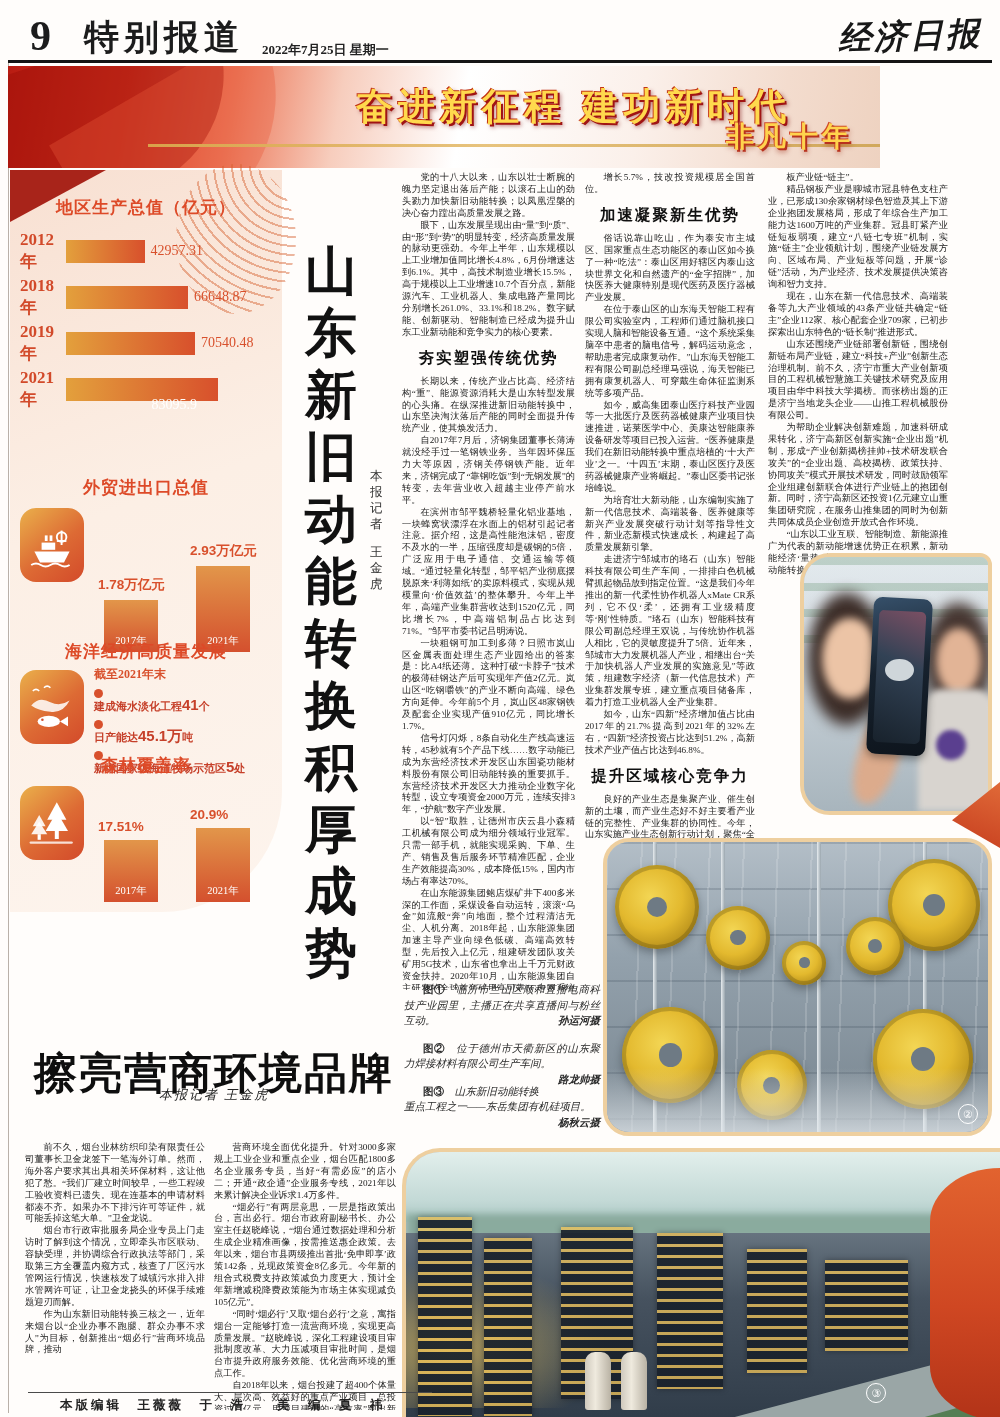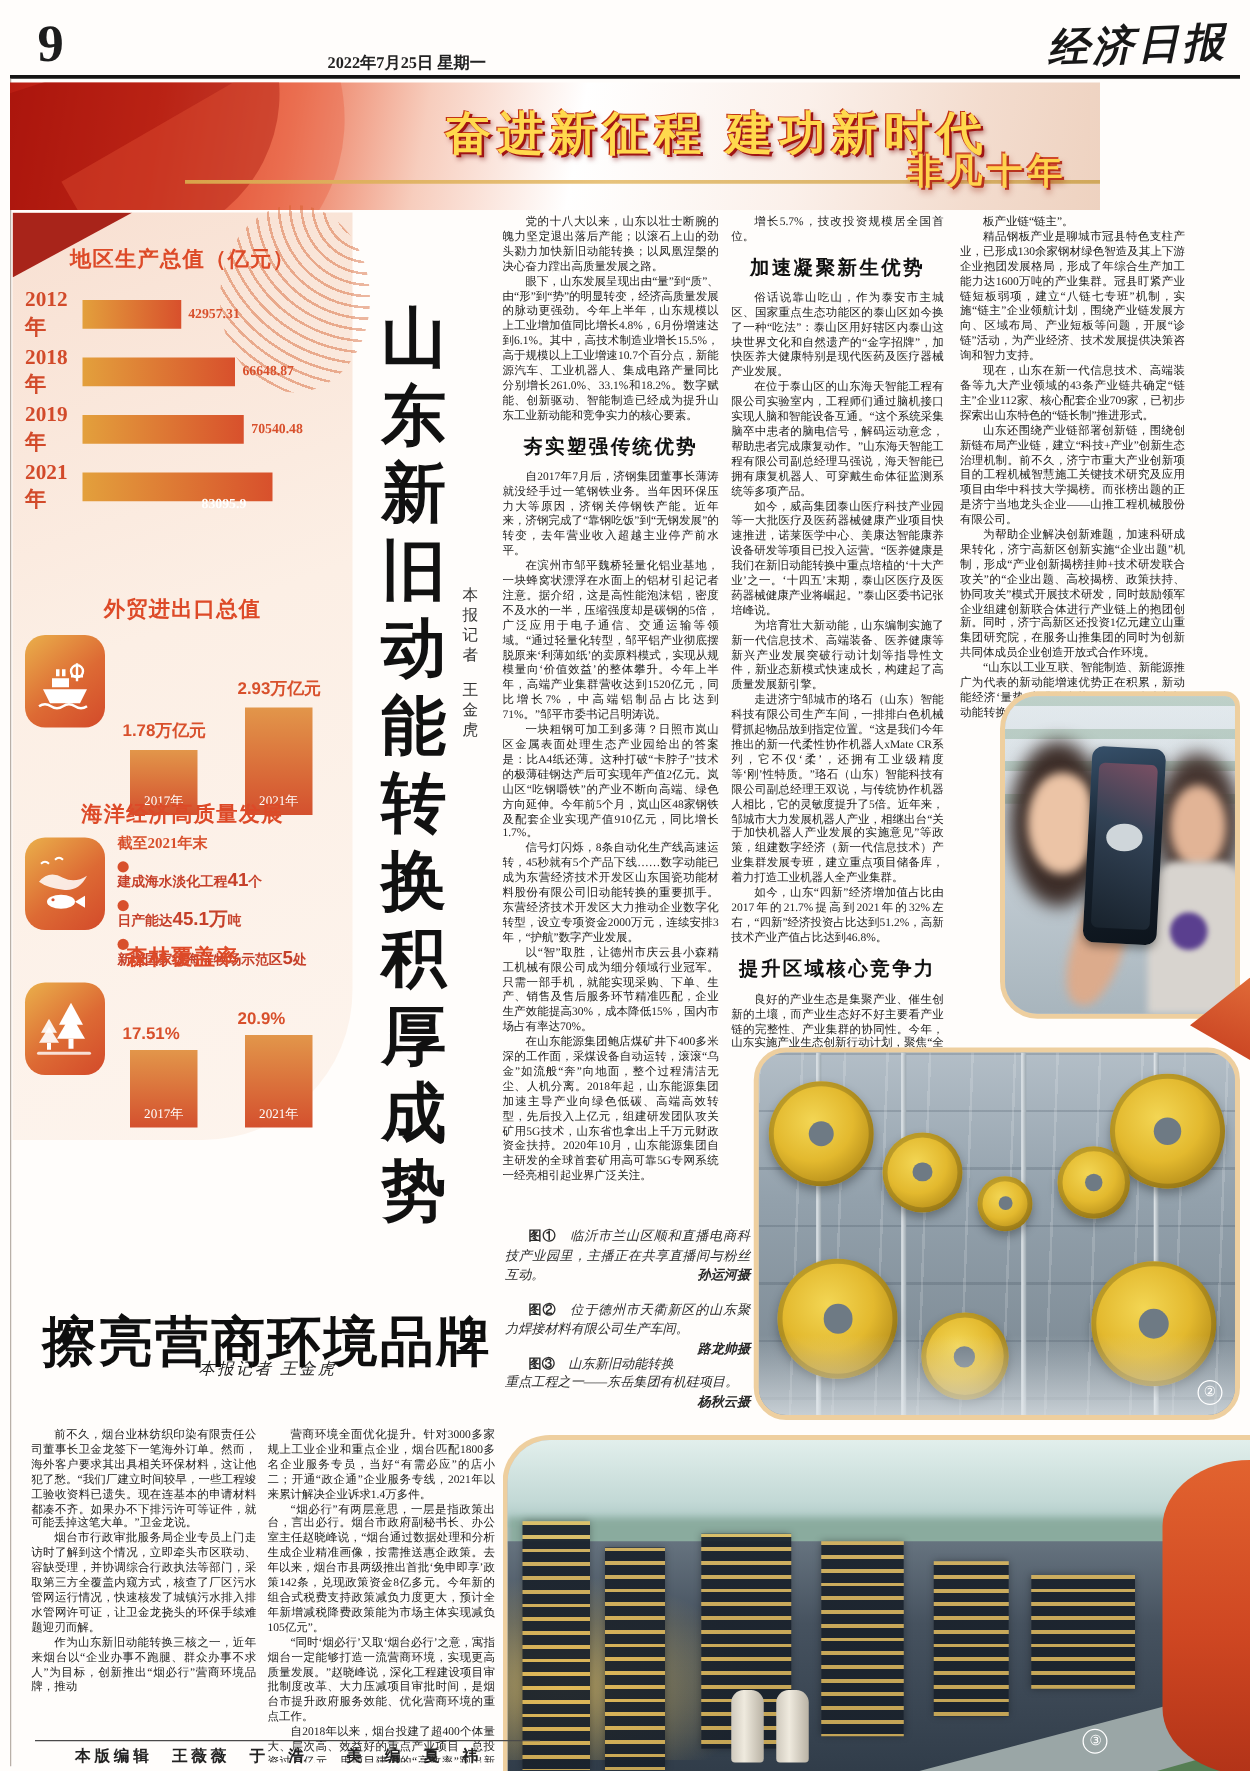--- a/index.html
+++ b/index.html
@@ -35,21 +35,21 @@
   .panel .wedge{position:absolute;left:0;top:0;width:96px;height:52px;background:#a8241a;
     -webkit-clip-path:polygon(0 0,100% 0,0 100%);clip-path:polygon(0 0,100% 0,0 100%);}
   .panel .swirl{position:absolute;right:-14px;top:-6px;width:120px;height:150px;border-radius:50%;
     background:repeating-radial-gradient(circle at 100% 0,rgba(213,95,45,.45) 0 2px,transparent 2px 9px);}
   .ititle{position:absolute;left:0;width:100%;text-align:center;font-family:"Liberation Sans",sans-serif;
     font-weight:900;font-size:17px;color:#dd4a28;letter-spacing:1px;}
   .gdp-rows{position:absolute;left:10px;top:58px;width:252px;}
   .gdp-row{display:flex;align-items:center;height:46px;}
   .gdp-year{width:46px;font-size:17px;color:#d24a2a;font-weight:bold;flex:none;}
   .gdp-bar{height:23px;background:linear-gradient(90deg,#e3a03c,#d8502c);flex:none;position:relative;}
-  .gdp-val{margin-left:6px;font-size:11px;font-weight:bold;color:#d8502c;white-space:nowrap;}
+  .gdp-val{margin-left:6px;font-size:14px;font-weight:normal;color:#d8502c;white-space:nowrap;}
   .gdp-val.inside{position:absolute;right:5px;top:3px;margin:16px;color:#fff;}
   .icon-tile{position:absolute;left:10px;width:64px;height:74px;border-radius:16px;
     background:linear-gradient(140deg,#eab04b 0%,#dd6a34 55%,#d34a2a 100%);
     display:flex;align-items:center;justify-content:center;}
   .vbar-area{position:absolute;}
   .vbar{position:absolute;bottom:0;width:54px;background:linear-gradient(180deg,#e2964a,#d4502e);}
   .vbar .vyear{position:absolute;bottom:4px;width:100%;text-align:center;color:#fff;font-size:10.5px;}
   .vbar-label{position:absolute;font-size:13.5px;font-weight:900;color:#d8502c;white-space:nowrap;
     font-family:"Liberation Sans",sans-serif;}
   .marine-sub{font-size:12px;font-weight:bold;color:#d8502c;margin-bottom:6px;}
@@ -139,20 +139,21 @@
   #bcol2{left:214px;top:1118px;width:182px;height:268px;}
   .footer-rule{position:absolute;left:28px;top:1392px;width:404px;height:1px;background:#4a4a4a;}
   .footer-editors{position:absolute;left:60px;top:1397px;font-size:12.5px;font-weight:bold;letter-spacing:3px;color:#222;}
 </style>
 </head>
 <body>
 
 <div id="page">
 
   <div class="pagenum">9</div>
+  <div class="section-title">特别报道</div>
   <div class="edition-date">2022年7月25日  星期一</div>
   <div class="masthead">经济日报</div>
   <div class="header-rule"></div>
   <div class="left-rule"></div>
 
   <div class="banner">
     <div class="flag1"></div>
     <div class="flag2"></div>
     <div class="gold-line"></div>
     <div class="banner-slogan">奋进新征程  建功新时代</div>
@@ -287,20 +288,21 @@
       <div class="vgap"></div>
       <div class="vchar">王</div>
       <div class="vchar">金</div>
       <div class="vchar">虎</div>
     </div>
 
   <div class="col" id="col2">
       <div class="para">党的十八大以来，山东以壮士断腕的魄力坚定退出落后产能；以滚石上山的劲头勠力加快新旧动能转换；以凤凰涅槃的决心奋力蹚出高质量发展之路。</div>
       <div class="para">眼下，山东发展呈现出由“量”到“质”、由“形”到“势”的明显转变，经济高质量发展的脉动更强劲。今年上半年，山东规模以上工业增加值同比增长4.8%，6月份增速达到6.1%。其中，高技术制造业增长15.5%，高于规模以上工业增速10.7个百分点，新能源汽车、工业机器人、集成电路产量同比分别增长261.0%、33.1%和18.2%。数字赋能、创新驱动、智能制造已经成为提升山东工业新动能和竞争实力的核心要素。</div>
       <div class="subhead">夯实塑强传统优势</div>
+      <div class="para">长期以来，传统产业占比高、经济结构“重”、能源资源消耗大是山东转型发展的心头痛。在纵深推进新旧动能转换中，山东坚决淘汰落后产能的同时全面提升传统产业，使其焕发活力。</div>
       <div class="para">自2017年7月后，济钢集团董事长薄涛就没经手过一笔钢铁业务。当年因环保压力大等原因，济钢关停钢铁产能。近年来，济钢完成了“靠钢吃饭”到“无钢发展”的转变，去年营业收入超越主业停产前水平。</div>
       <div class="para">在滨州市邹平魏桥轻量化铝业基地，一块蜂窝状漂浮在水面上的铝材引起记者注意。据介绍，这是高性能泡沫铝，密度不及水的一半，压缩强度却是碳钢的5倍，广泛应用于电子通信、交通运输等领域。“通过轻量化转型，邹平铝产业彻底摆脱原来‘利薄如纸’的卖原料模式，实现从规模量向‘价值效益’的整体攀升。今年上半年，高端产业集群营收达到1520亿元，同比增长7%，中高端铝制品占比达到71%。”邹平市委书记吕明涛说。</div>
       <div class="para">一块粗钢可加工到多薄？日照市岚山区金属表面处理生态产业园给出的答案是：比A4纸还薄。这种打破“卡脖子”技术的极薄硅钢达产后可实现年产值2亿元。岚山区“吃钢嚼铁”的产业不断向高端、绿色方向延伸。今年前5个月，岚山区48家钢铁及配套企业实现产值910亿元，同比增长1.7%。</div>
       <div class="para">信号灯闪烁，8条自动化生产线高速运转，45秒就有5个产品下线……数字动能已成为东营经济技术开发区山东国瓷功能材料股份有限公司旧动能转换的重要抓手。东营经济技术开发区大力推动企业数字化转型，设立专项资金2000万元，连续安排3年，“护航”数字产业发展。</div>
       <div class="para">以“智”取胜，让德州市庆云县小森精工机械有限公司成为细分领域行业冠军。只需一部手机，就能实现采购、下单、生产、销售及售后服务环节精准匹配，企业生产效能提高30%，成本降低15%，国内市场占有率达70%。</div>
       <div class="para">在山东能源集团鲍店煤矿井下400多米深的工作面，采煤设备自动运转，滚滚“乌金”如流般“奔”向地面，整个过程清洁无尘、人机分离。2018年起，山东能源集团加速主导产业向绿色低碳、高端高效转型，先后投入上亿元，组建研发团队攻关矿用5G技术，山东省也拿出上千万元财政资金扶持。2020年10月，山东能源集团自主研发的全球首套矿用高可靠5G专网系统一经亮相引起业界广泛关注。</div>
     </div>
   <div class="col" id="col3">
       <div class="para">增长5.7%，技改投资规模居全国首位。</div>
       <div class="subhead">加速凝聚新生优势</div>

